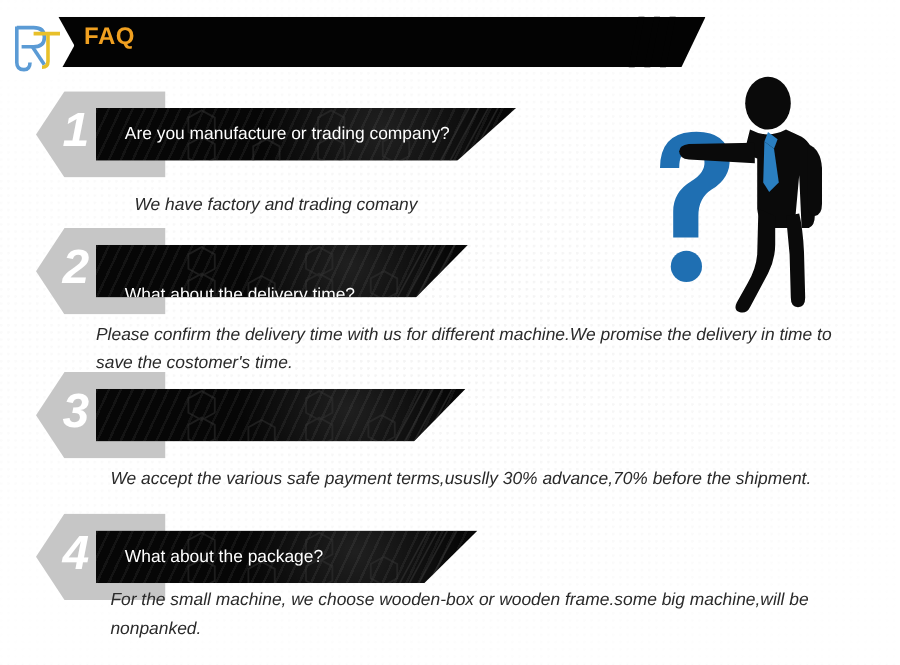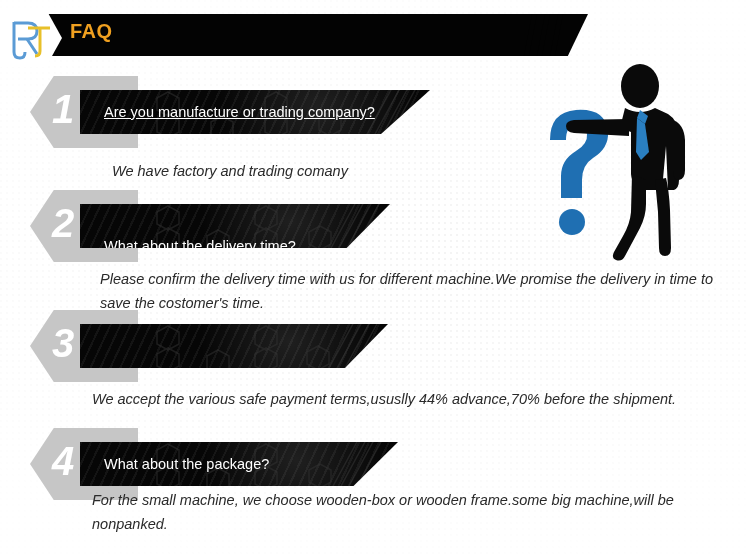--- a/index.html
+++ b/index.html
@@ -248,21 +248,21 @@
           <polygon points="250,22 261,28 261,40 250,46 239,40 239,28"></polygon>
           <polygon points="142,26 153,32 153,44 142,50 131,44 131,32"></polygon>
         </g>
         <g stroke="#3b3b3b" stroke-width="1.4">
           <line x1="286" y1="46" x2="312" y2="-2"></line>
           <line x1="294" y1="46" x2="320" y2="-2"></line>
           <line x1="302" y1="46" x2="328" y2="-2"></line>
           <line x1="310" y1="46" x2="336" y2="-2"></line>
         </g>
       </svg>
-      <span class="q-label" style="left:24px;text-decoration:underline;">Are you manufacture or trading company?</span>
+      <span class="q-label" style="left:24px;">Are you manufacture or trading company?</span>
     </div>
     <div class="answer" style="left:112px; top:83px; width:600px;">We have factory and trading comany</div>
   </div>
 
   <div class="faq-row" style="top:190px;">
     <div class="num-plate"></div>
     <div class="num-text" style="left:52px; top:6px;">2</div>
     <div class="q-banner" style="left:80px; width:310px;">
       <svg class="q-hex" viewBox="0 0 310 44" preserveAspectRatio="none">
         <g fill="none" stroke="#343434" stroke-width="1.6">
@@ -275,21 +275,21 @@
         </g>
         <g stroke="#3b3b3b" stroke-width="1.4">
           <line x1="250" y1="46" x2="276" y2="-2"></line>
           <line x1="258" y1="46" x2="284" y2="-2"></line>
           <line x1="266" y1="46" x2="292" y2="-2"></line>
           <line x1="274" y1="46" x2="300" y2="-2"></line>
         </g>
       </svg>
       <span class="q-label" style="left:24px;margin-top:20px;">What about the delivery time?</span>
     </div>
-    <div class="answer" style="left:100px; top:77px; width:625px;">Please confirm the delivery time with us for different machine.We promise the delivery in time to save the  costomer's time.</div>
+    <div class="answer" style="left:80px; top:77px; width:625px;">Please confirm the delivery time with us for different machine.We promise the delivery in time to save the  costomer's time.</div>
   </div>
 
   <div class="faq-row" style="top:310px;">
     <div class="num-plate"></div>
     <div class="num-text" style="left:52px; top:6px;">3</div>
     <div class="q-banner" style="left:80px; width:308px;">
       <svg class="q-hex" viewBox="0 0 308 44" preserveAspectRatio="none">
         <g fill="none" stroke="#343434" stroke-width="1.6">
           <polygon points="88,2 99,8 99,20 88,26 77,20 77,8"></polygon>
           <polygon points="88,24 99,30 99,42 88,48 77,42 77,30"></polygon>
@@ -299,21 +299,21 @@
           <polygon points="138,26 149,32 149,44 138,50 127,44 127,32"></polygon>
         </g>
         <g stroke="#3b3b3b" stroke-width="1.4">
           <line x1="248" y1="46" x2="274" y2="-2"></line>
           <line x1="256" y1="46" x2="282" y2="-2"></line>
           <line x1="264" y1="46" x2="290" y2="-2"></line>
           <line x1="272" y1="46" x2="298" y2="-2"></line>
         </g>
       </svg>
     </div>
-    <div class="answer" style="left:92px; top:77px; width:630px;">We accept the various safe payment terms,ususlly 44% advance,70% before the shipment.</div>
+    <div class="answer" style="left:92px; top:77px; width:630px;">We accept the various safe payment terms,ususlly 30% advance,70% before the shipment.</div>
   </div>
 
   <div class="faq-row" style="top:428px;">
     <div class="num-plate"></div>
     <div class="num-text" style="left:52px; top:6px;">4</div>
     <div class="q-banner" style="left:80px; width:318px;">
       <svg class="q-hex" viewBox="0 0 318 44" preserveAspectRatio="none">
         <g fill="none" stroke="#343434" stroke-width="1.6">
           <polygon points="88,2 99,8 99,20 88,26 77,20 77,8"></polygon>
           <polygon points="88,24 99,30 99,42 88,48 77,42 77,30"></polygon>

